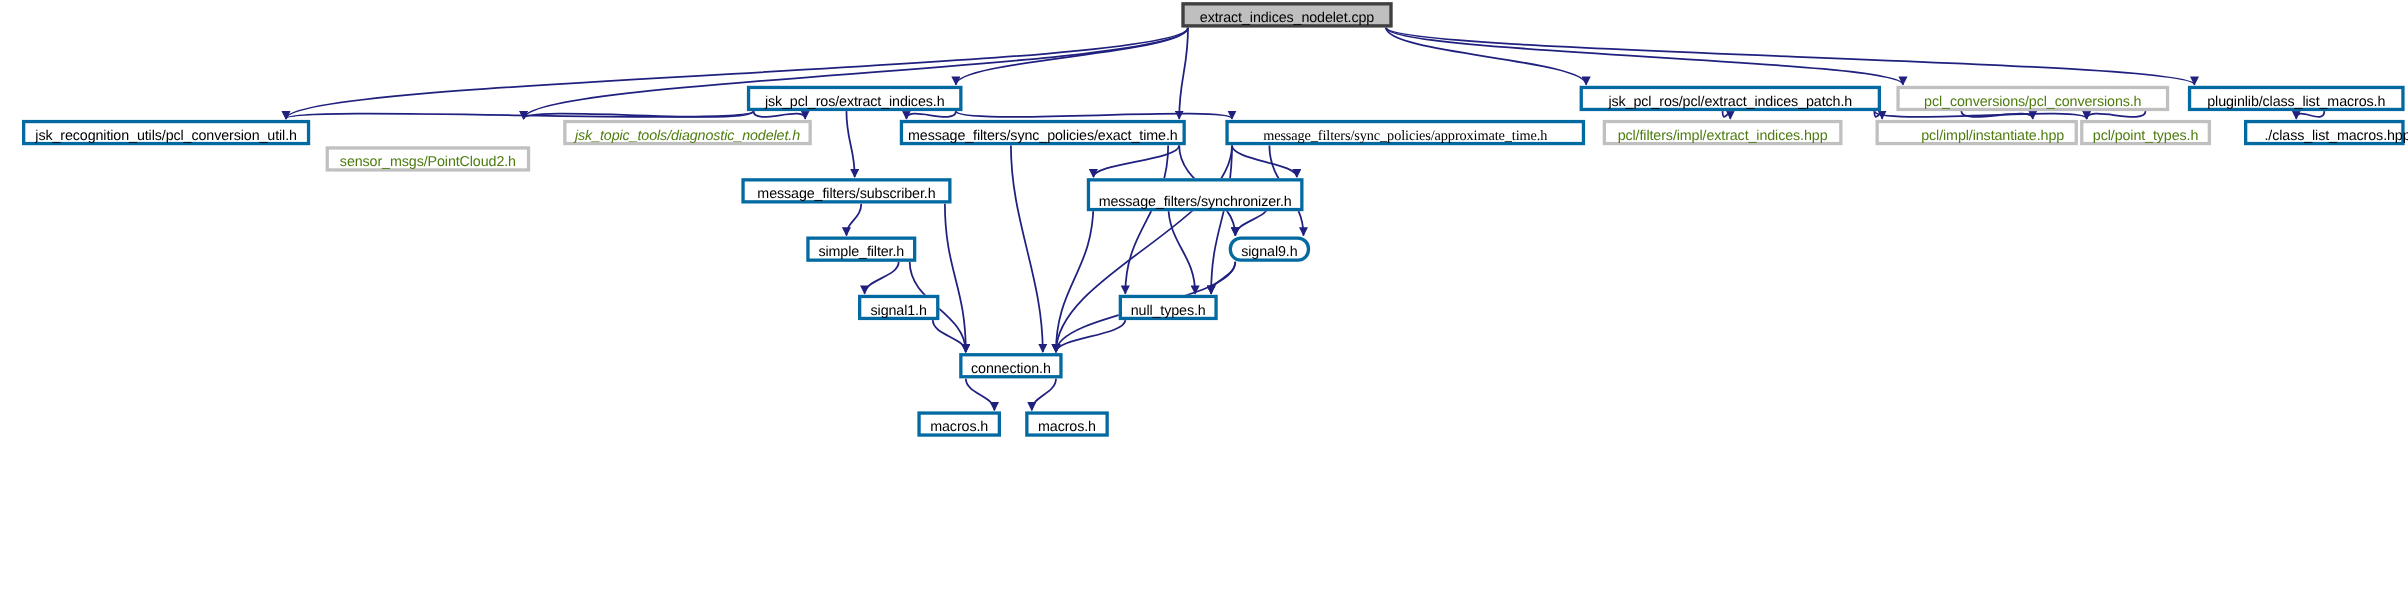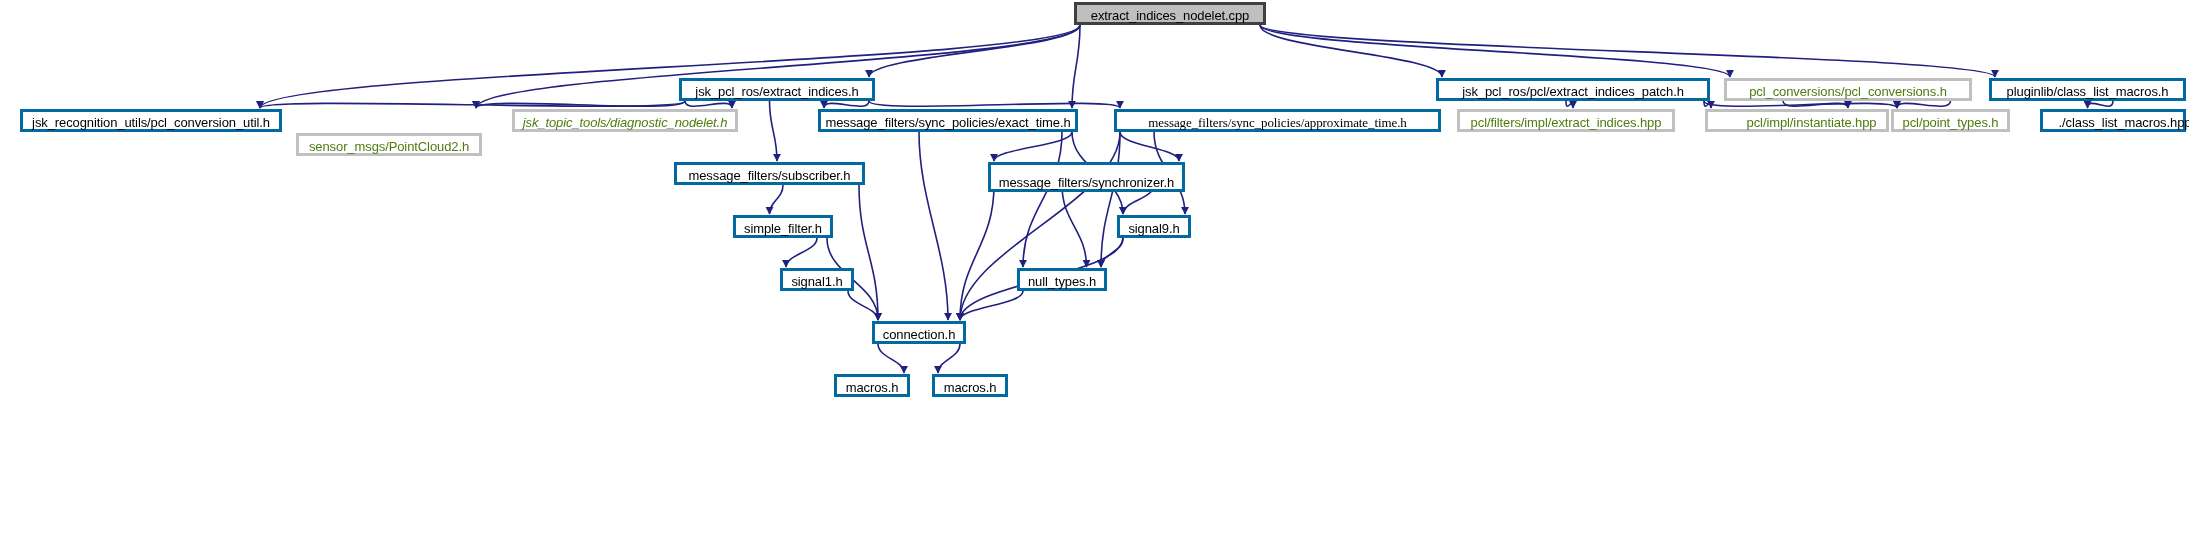--- a/index.html
+++ b/index.html
@@ -148,21 +148,21 @@
       </div>
       <div class="node" style="left: 674px; top: 162px; width: 191px; height: 23px;">
         <span>message_filters/subscriber.h</span>
       </div>
       <div class="node" style="left: 988px; top: 162px; width: 197px; height: 30px;">
         <span>message_filters/synchronizer.h</span>
       </div>
       <div class="node" style="left: 733px; top: 215px; width: 100px; height: 23px;">
         <span>simple_filter.h</span>
       </div>
-      <div class="node" style="left: 1117px; top: 215px; width: 74px; height: 23px;">
+      <div class="node" style="left: 1117px; top: 215px; width: 74px; height: 23px; border-radius: 11px;">
         <span>signal9.h</span>
       </div>
       <div class="node" style="left: 780px; top: 268px; width: 74px; height: 23px;">
         <span>signal1.h</span>
       </div>
       <div class="node" style="left: 1017px; top: 268px; width: 90px; height: 23px;">
         <span>null_types.h</span>
       </div>
       <div class="node" style="left: 872px; top: 321px; width: 94px; height: 23px;">
         <span>connection.h</span>

